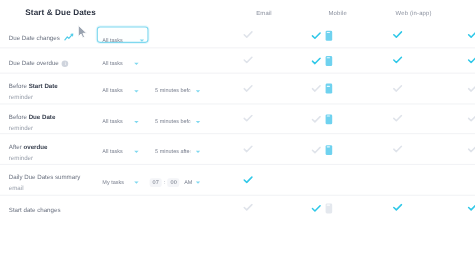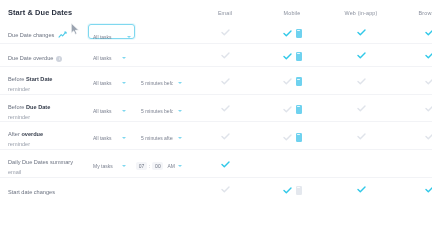--- a/index.html
+++ b/index.html
@@ -5,21 +5,21 @@
   * { box-sizing: border-box; margin: 0; padding: 0; }
   html, body {
     width: 432px; height: 200px;
     overflow: hidden;
     background: #ffffff;
     font-family: "Liberation Sans", sans-serif;
   }
   .page { position: relative; width: 432px; height: 200px; background:#fff; }
 
   
-  .cols { display: flex; align-items: center; }
+  .cols { display: flex; align-items: center; padding-left: 15px; }
   .c-label   { width: 88px; flex: 0 0 88px; padding-left: 8px; }
   .c-ctrl1   { width: 48px; flex: 0 0 48px; }
   .c-ctrl2   { width: 56px; flex: 0 0 56px; }
   .c-pad     { flex: 1 1 auto; }
   .c-email   { width: 66px; flex: 0 0 66px; text-align: center; }
   .c-mobile  { width: 68px; flex: 0 0 68px; text-align: center; }
   .c-web     { width: 70px; flex: 0 0 70px; text-align: center; }
   .c-browser { width: 66px; flex: 0 0 66px; text-align: center; }
 
   

